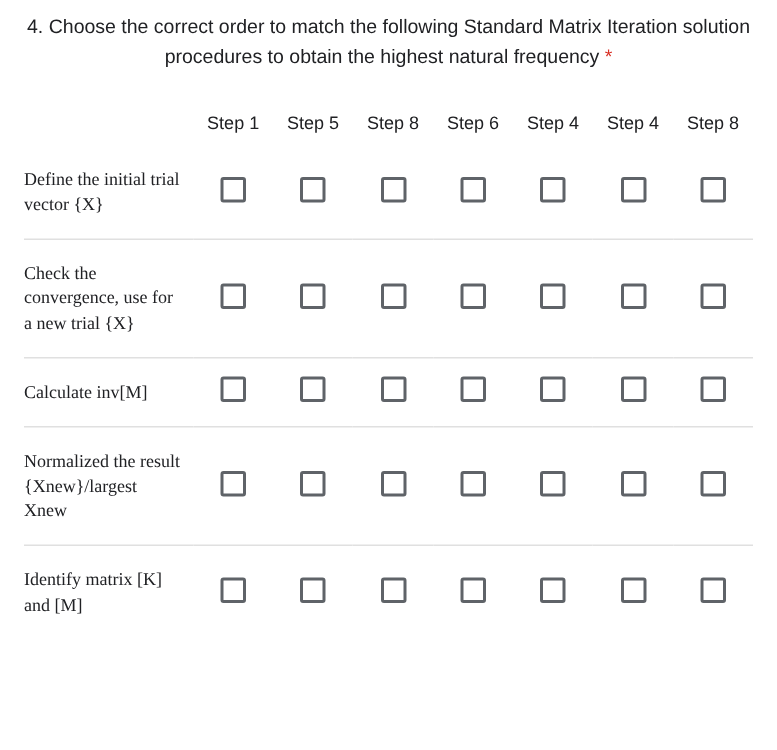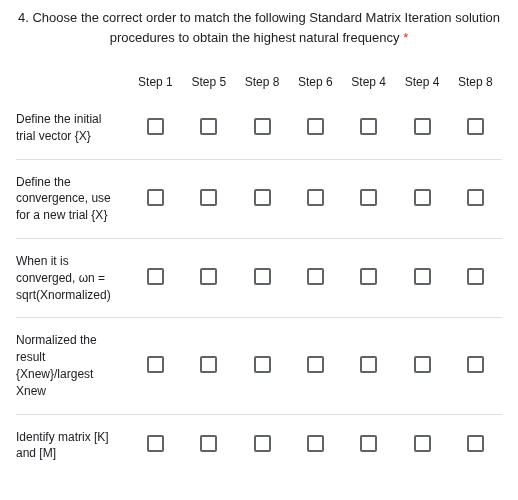--- a/index.html
+++ b/index.html
@@ -27,20 +27,21 @@
       border-collapse: collapse;
       width: 100%;
       table-layout: fixed;
     }
     td.row-label {
       width: 110px;
       padding: 14px 6px 14px 0;
       font-size: 12px;
       vertical-align: middle;
       line-height: 1.4;
+      font-family: Liberation Serif, serif;
     }
     th.col-header {
       font-weight: normal;
       font-size: 12px;
       padding: 8px 2px;
       text-align: center;
       width: 52px;
     }
     th.row-label-header {
       width: 110px;
@@ -90,31 +91,31 @@
       <td class="row-label">Define the initial trial vector {X}</td>
       <td class="checkbox-cell"><span class="cb"></span></td>
       <td class="checkbox-cell"><span class="cb"></span></td>
       <td class="checkbox-cell"><span class="cb"></span></td>
       <td class="checkbox-cell"><span class="cb"></span></td>
       <td class="checkbox-cell"><span class="cb"></span></td>
       <td class="checkbox-cell"><span class="cb"></span></td>
       <td class="checkbox-cell"><span class="cb"></span></td>
     </tr>
     <tr>
-      <td class="row-label">Define the convergence, use for a new trial {X}</td>
+      <td class="row-label">Check the convergence, use for a new trial {X}</td>
       <td class="checkbox-cell"><span class="cb"></span></td>
       <td class="checkbox-cell"><span class="cb"></span></td>
       <td class="checkbox-cell"><span class="cb"></span></td>
       <td class="checkbox-cell"><span class="cb"></span></td>
       <td class="checkbox-cell"><span class="cb"></span></td>
       <td class="checkbox-cell"><span class="cb"></span></td>
       <td class="checkbox-cell"><span class="cb"></span></td>
     </tr>
     <tr>
-      <td class="row-label">When it is converged, ωn = sqrt(Xnormalized)</td>
+      <td class="row-label">Calculate inv[M]</td>
       <td class="checkbox-cell"><span class="cb"></span></td>
       <td class="checkbox-cell"><span class="cb"></span></td>
       <td class="checkbox-cell"><span class="cb"></span></td>
       <td class="checkbox-cell"><span class="cb"></span></td>
       <td class="checkbox-cell"><span class="cb"></span></td>
       <td class="checkbox-cell"><span class="cb"></span></td>
       <td class="checkbox-cell"><span class="cb"></span></td>
     </tr>
     <tr>
       <td class="row-label">Normalized the result {Xnew}/largest Xnew</td>

